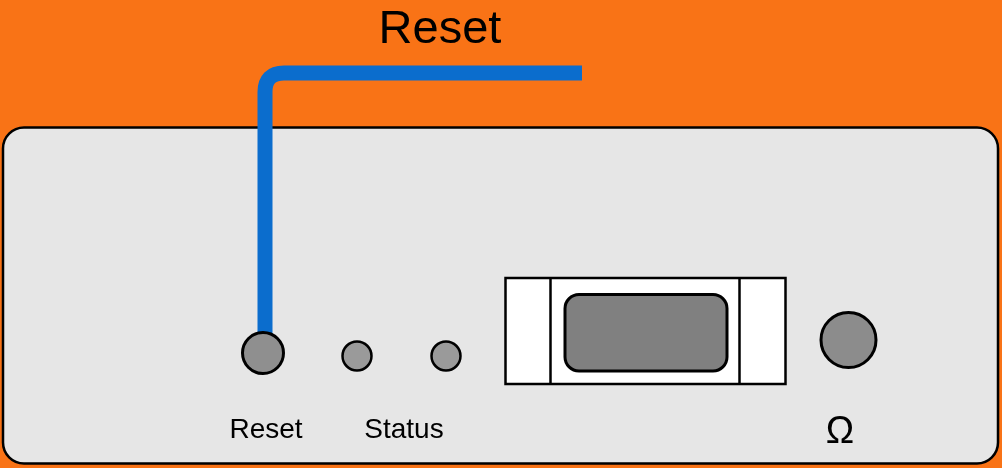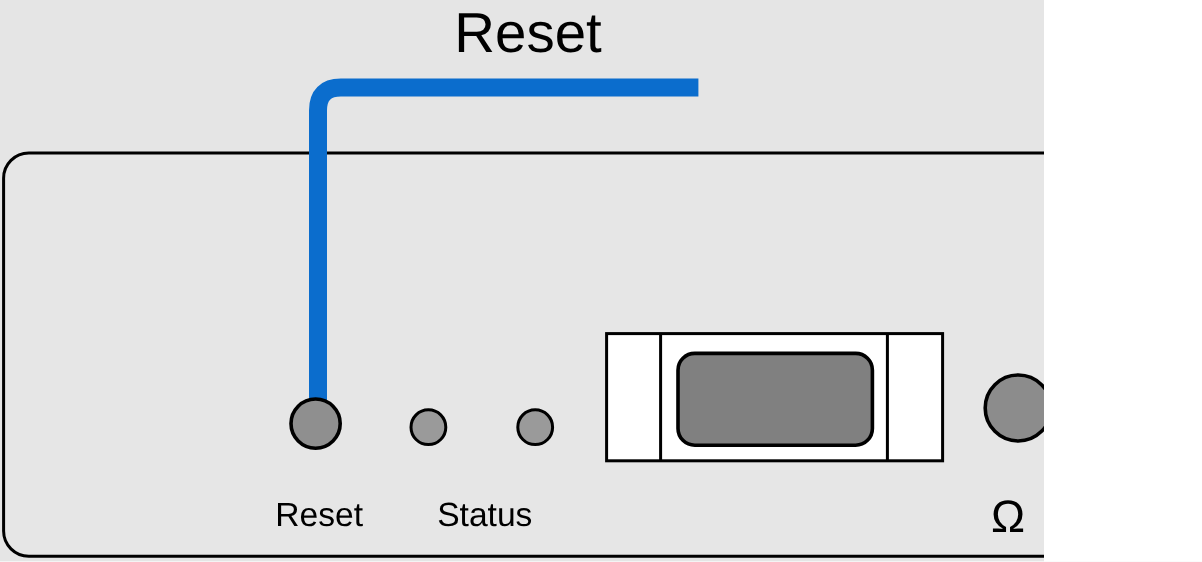--- a/index.html
+++ b/index.html
@@ -2,23 +2,23 @@
 <html><head>
 <meta charset="utf-8">
 <style>
   html, body {
     margin: 0;
     padding: 0;
     background: #ffffff;
   }
   .stage {
     position: relative;
-    width: 870px;
+    width: 1002px;
     height: 468px;
-    background: #e5e5e5;
+    background: #f97316;
     overflow: hidden;
   }
   svg {
     display: block;
   }
   text {
     font-family: "Liberation Sans", "DejaVu Sans", sans-serif;
     fill: #000000;
   }
   .title-text {

